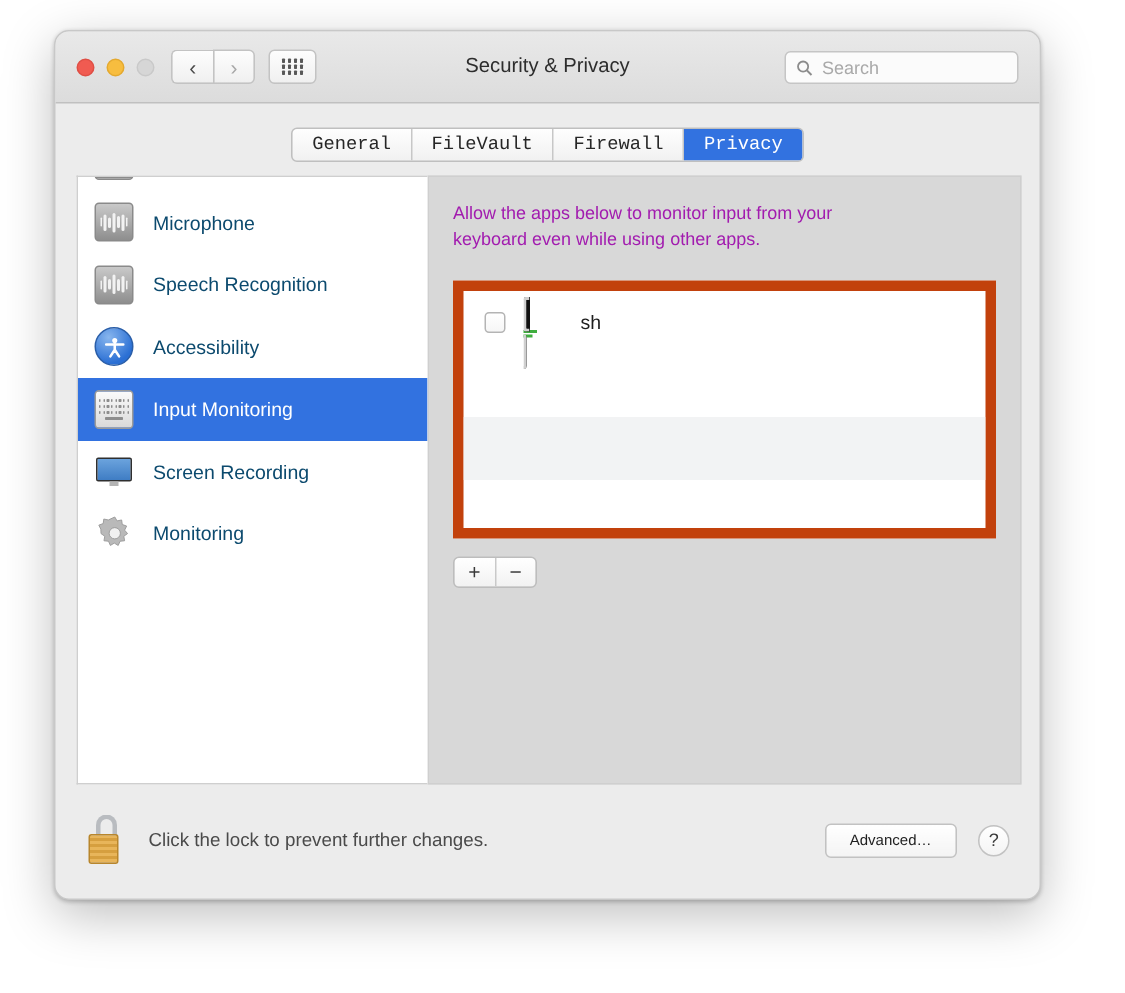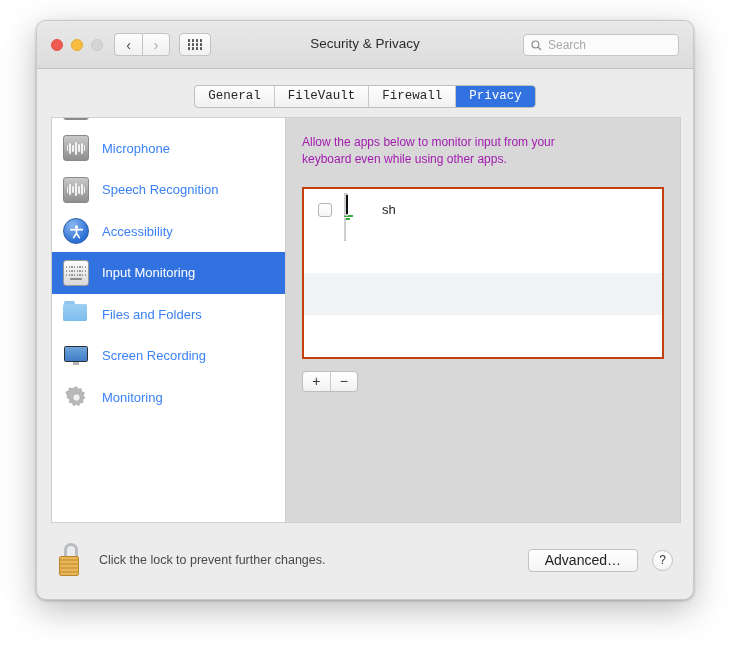--- a/index.html
+++ b/index.html
@@ -103,21 +103,21 @@
     border-right: none;
     overflow: hidden;
     position: relative;
   }
   .sb-scroll { position: absolute; left: 0; right: 0; top: -32px; }
 
   .sbrow {
     display: flex; align-items: center;
     height: 41.5px; padding-left: 11px; gap: 13px;
   }
-  .sbrow .label { font-size: 13px; color: #3b82f6; white-space: nowrap; }
+  .sbrow .label { font-size: 13px; color: #0c4a6e; white-space: nowrap; }
   .sbrow.selected { background: #3272e0; }
   .sbrow.selected .label { color: #ffffff; }
 
   .ic { width: 26px; height: 26px; flex: 0 0 26px; position: relative; }
 
   
   .ic-wave {
     background: linear-gradient(to bottom, #c9c9c9, #8e8e8e);
     border: 1px solid #8a8a8a; border-radius: 3px;
     display: flex; align-items: center; justify-content: center; gap: 1.3px;
@@ -191,21 +191,21 @@
     padding: 16px 16px 0 16px;
   }
   .pane-desc {
     font-size: 12px; color: #a21caf; line-height: 1.45;
     width: 300px;
   }
   .applist {
     margin-top: 18px;
     height: 172px;
     background: #ffffff;
-    border: 2px solid #c2410c;
+    border: 7px solid #c2410c;
     overflow: hidden;
   }
   .approw {
     display: flex; align-items: center;
     height: 42px; padding-left: 14px; gap: 12px;
   }
   .approw.alt { background: #f2f3f4; }
   .approw .name { font-size: 13px; color: #1e1e1e; }
 
   .cbox {
@@ -275,21 +275,21 @@
     background: repeating-linear-gradient(to bottom, #e8b55a 0 2px, #d69f3f 2px 4px);
     border: 1px solid #b8862c;
     border-radius: 2px;
   }
   .foot-text { font-size: 12.5px; color: #4a4a4a; margin-left: 12px; }
   .spacer { flex: 1; }
   .btn-adv {
     height: 23px; padding: 0 16px;
     background: linear-gradient(to bottom, #ffffff, #f4f4f4);
     border: 1px solid #c2c2c2; border-radius: 4px;
-    font-size: 14px; color: #1e1e1e;
+    font-size: 10px; color: #1e1e1e;
     display: flex; align-items: center;
   }
   .btn-help {
     width: 21px; height: 21px; margin-left: 14px;
     border-radius: 50%;
     background: linear-gradient(to bottom, #ffffff, #f4f4f4);
     border: 1px solid #c2c2c2;
     display: flex; align-items: center; justify-content: center;
     font-size: 12px; color: #3a3a3a;
   }
@@ -427,27 +427,20 @@
                 <i></i>
               </span>
             <span>
                 <i style="width:12px"></i>
               </span>
           </div>
           <span class="label">Input Monitoring</span>
         </div>
 
 
-        <div class="sbrow">
-          <div class="ic ic-folder">
-            <div class="tab-f"></div>
-              <div class="body-f"></div>
-          </div>
-          <span class="label">Files and Folders</span>
-        </div>
 
         <div class="sbrow">
           <div class="ic ic-screen">
             <div class="scr"></div>
               <div class="stand"></div>
           </div>
           <span class="label">Screen Recording</span>
         </div>
 
         <div class="sbrow">

